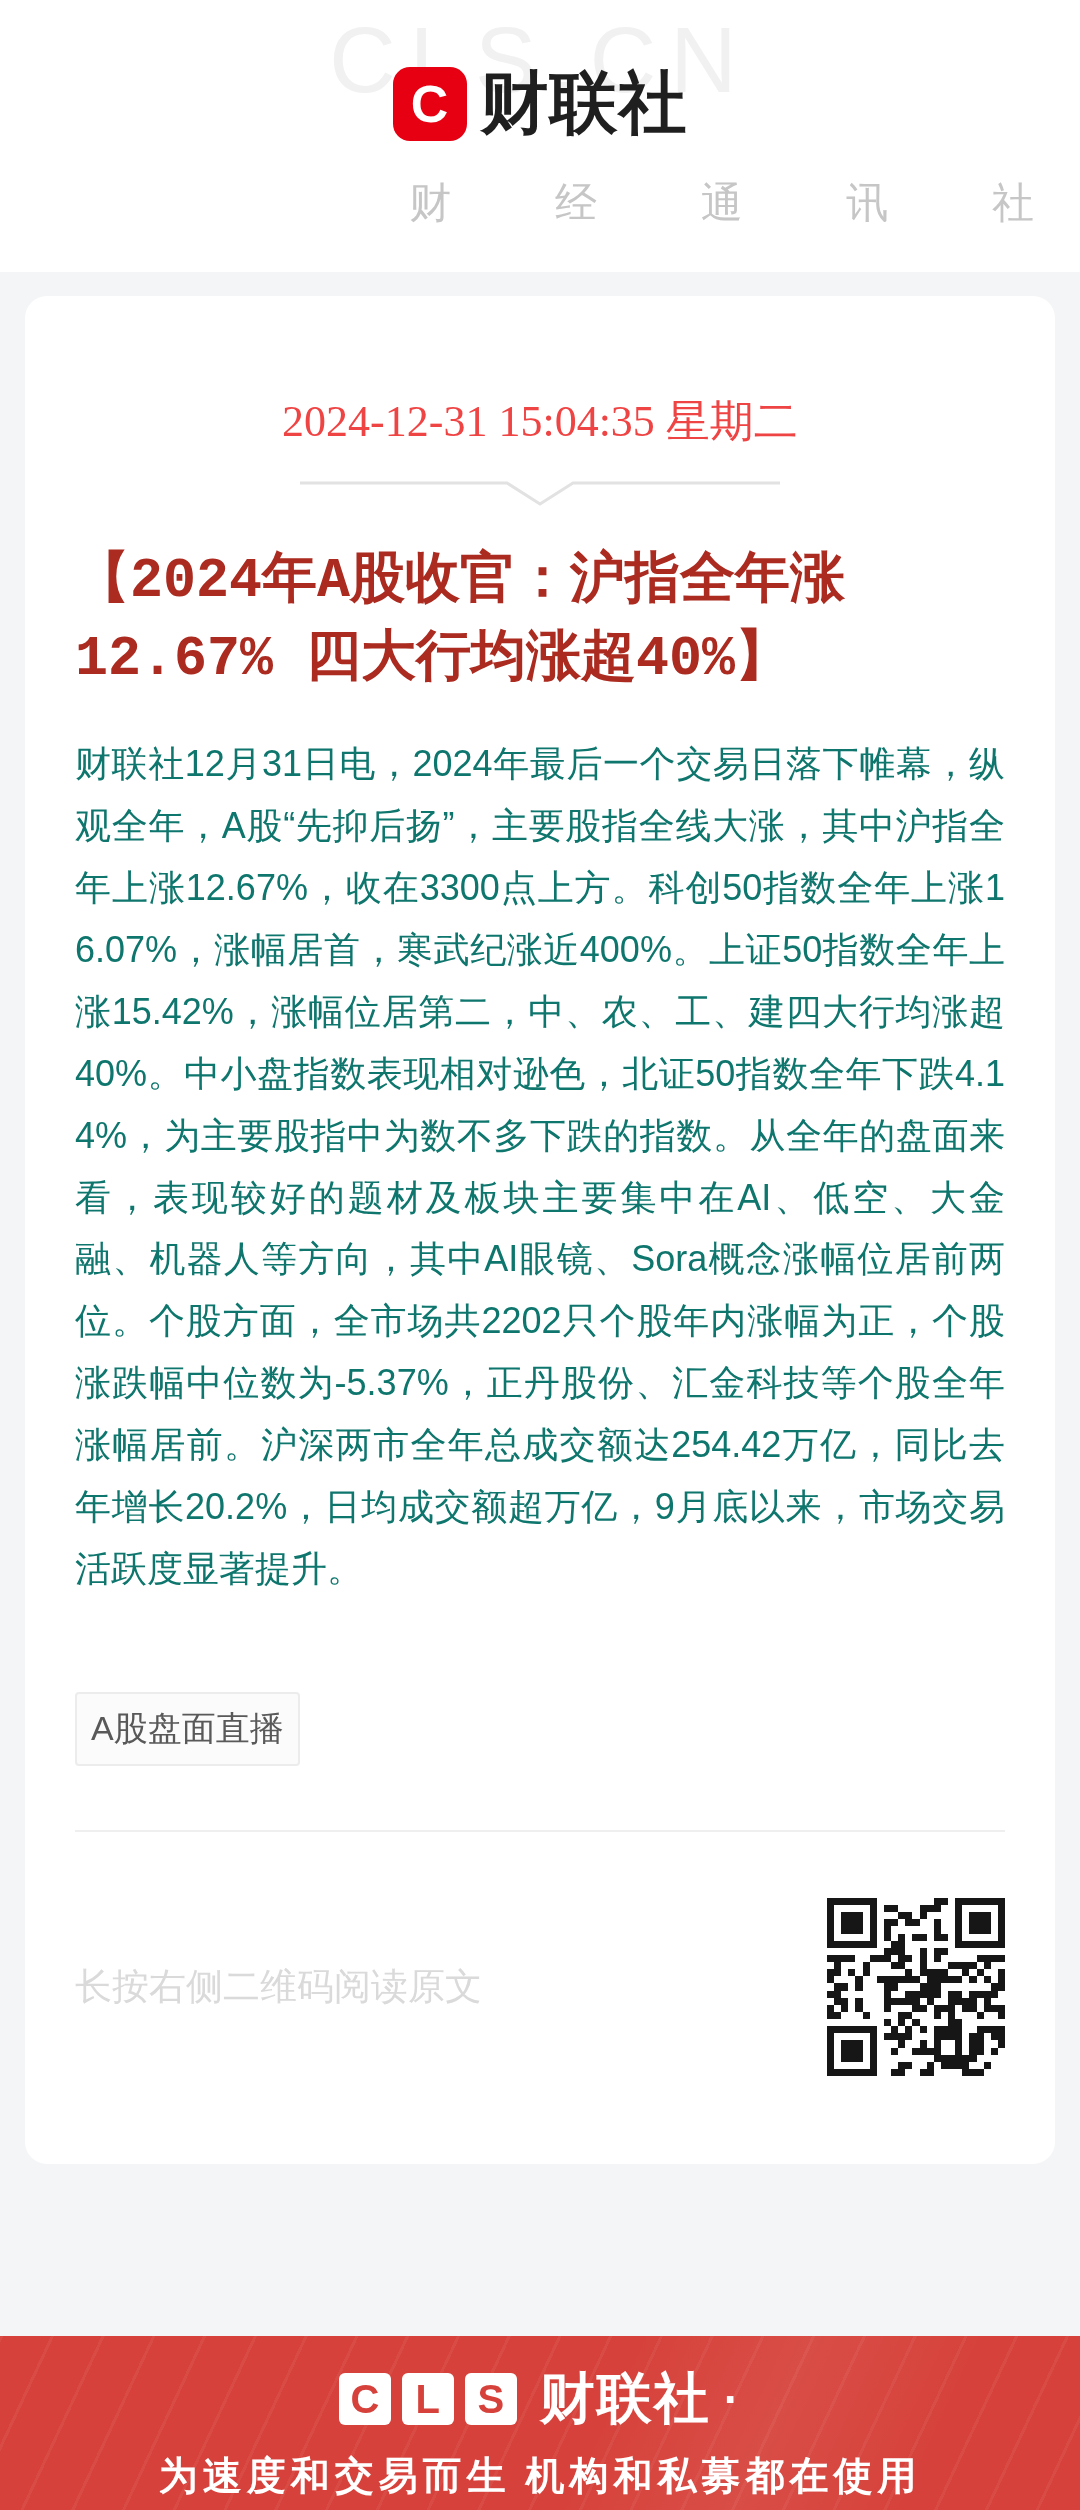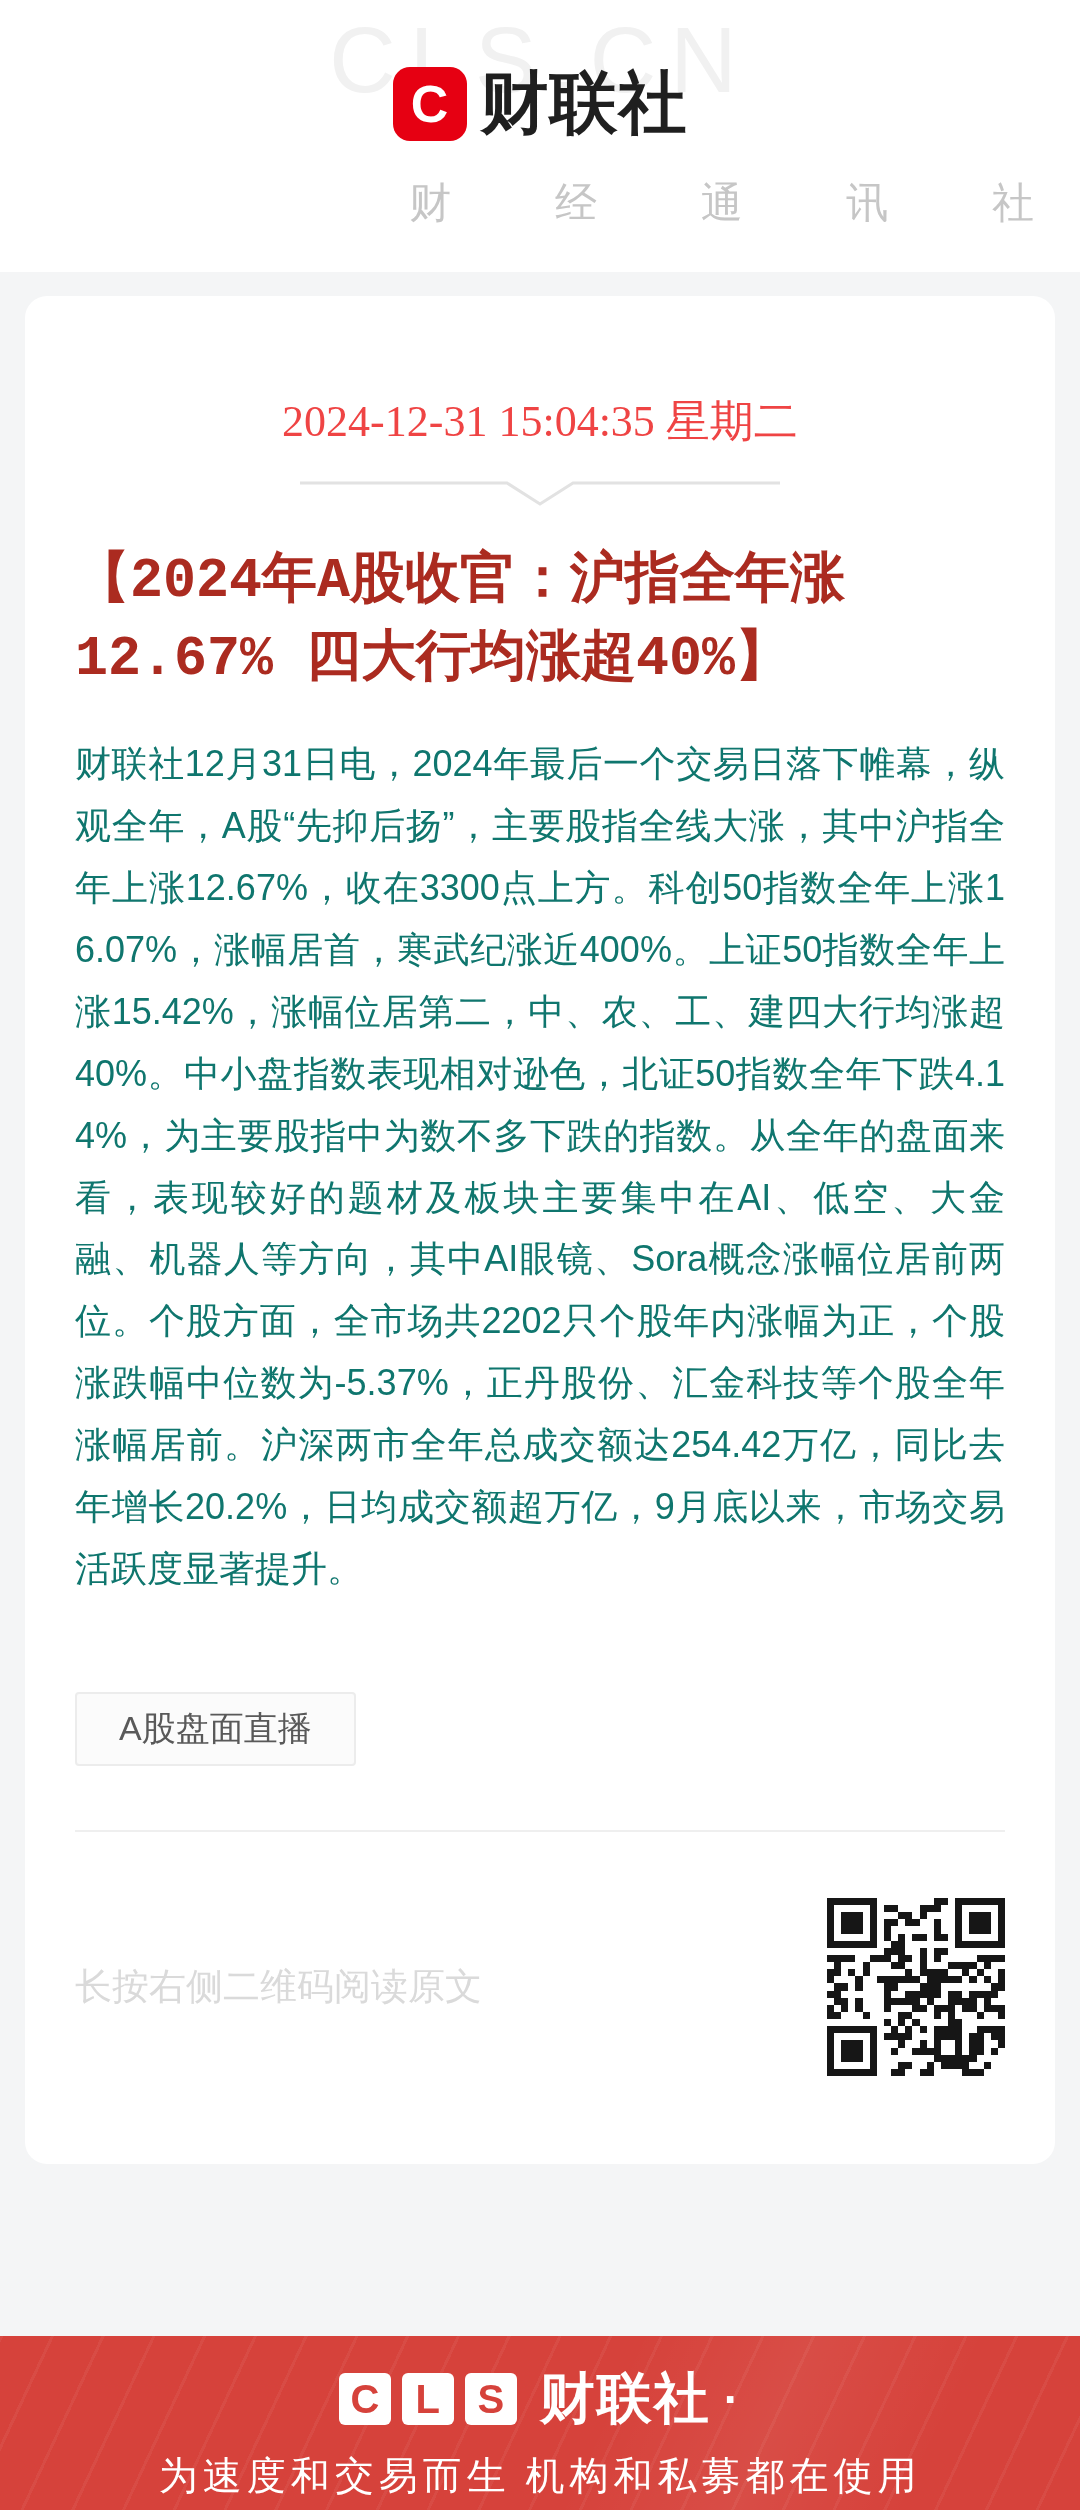--- a/index.html
+++ b/index.html
@@ -44,21 +44,21 @@
     margin:36px 0 0;font-family:Liberation Mono, monospace;
     font-size:55px;line-height:1.42;font-weight:700;color:#ab2b20;
   }
   .bodytext{
     margin:34px 0 0;font-size:36px;line-height:1.72;font-weight:500;
     color:#0f766e;text-align:justify;word-break:break-all;
   }
   .tag-row{margin-top:92px;}
   .tag{
     display:inline-block;border:2px solid #ececec;background:#fbfbfb;
-    color:#595959;font-size:34px;padding:12px 42px;border-radius:4px;
+    color:#595959;font-size:34px;padding:12px 14px;border-radius:4px;
     cursor:pointer;
   }
   .rule{border:none;border-top:2px solid #efefef;margin:64px 0 0;}
   .footer-row{
     margin-top:66px;display:flex;justify-content:space-between;align-items:center;
   }
   .footer-text{font-size:37px;color:#dadada;line-height:1.8;}
   .qr-wrap{width:178px;height:178px;position:relative;flex:0 0 auto;}
   .qr-wrap svg{display:block;}
   
@@ -82,21 +82,21 @@
     width:52px;height:52px;border-radius:6px;background:#ffffff;color:#d6423b;
     font-size:40px;font-weight:800;
     display:flex;align-items:center;justify-content:center;
   }
   .banner-brand{font-size:55px;font-weight:800;margin-left:12px;letter-spacing:2px;}
   .banner-sep{font-size:46px;font-weight:700;margin:0 2px;}
   .banner-org{font-size:45px;font-weight:700;letter-spacing:2px;}
   .banner-slogan{
     position:relative;text-align:center;margin-top:13px;
     font-family:"Liberation Serif","DejaVu Serif",serif;
-    font-size:39px;font-weight:400;letter-spacing:5px;
+    font-size:39px;font-weight:700;letter-spacing:5px;
   }
 </style>
 </head>
 <body>
 
 <div class="page">
 
   <header class="masthead">
     <div class="watermark">CLS.CN</div>
     <div class="logo-row">

